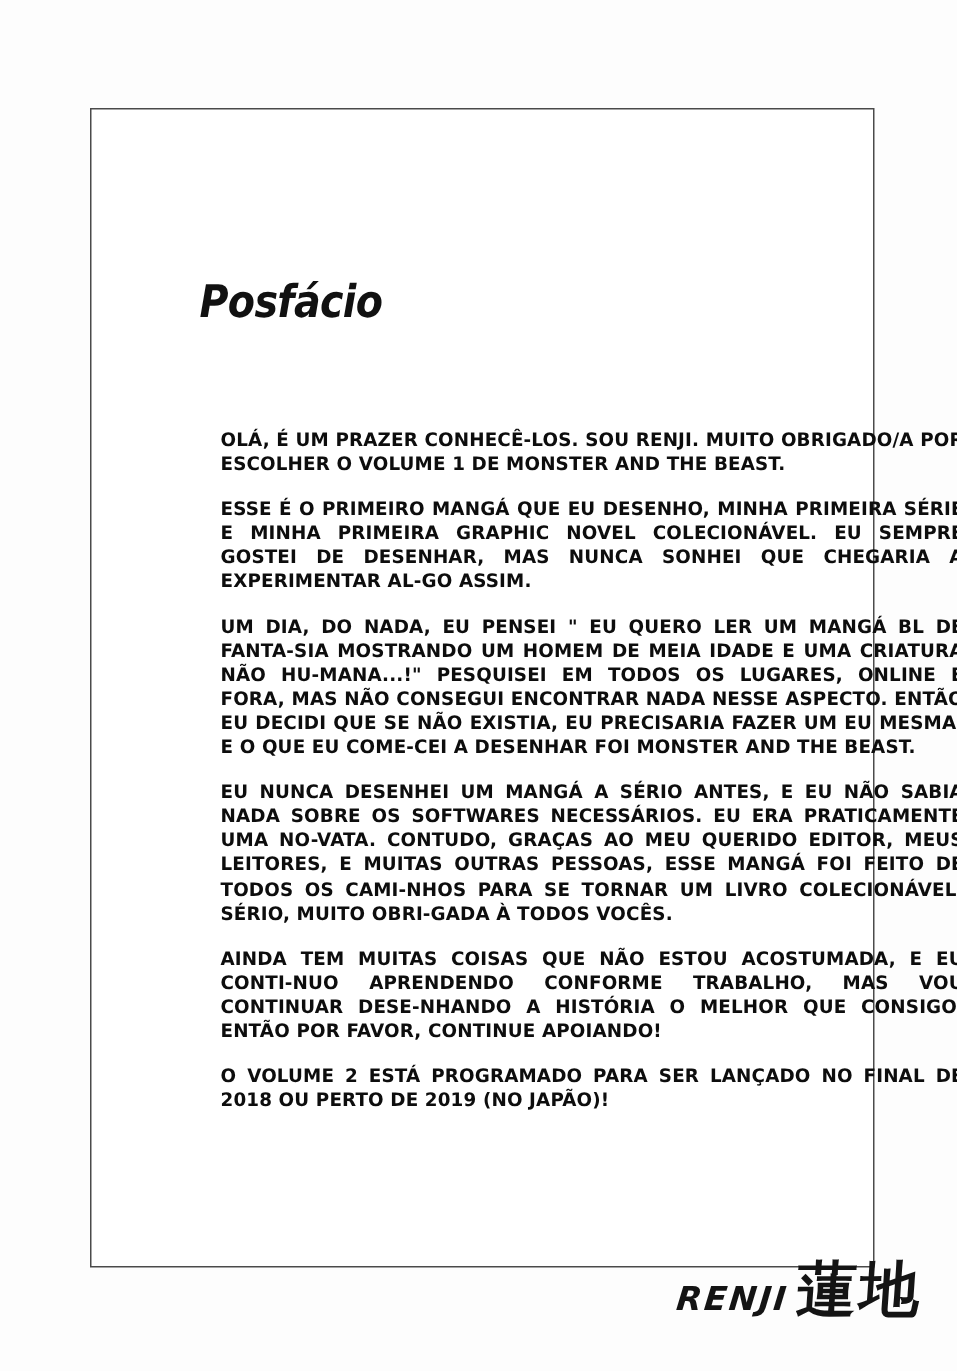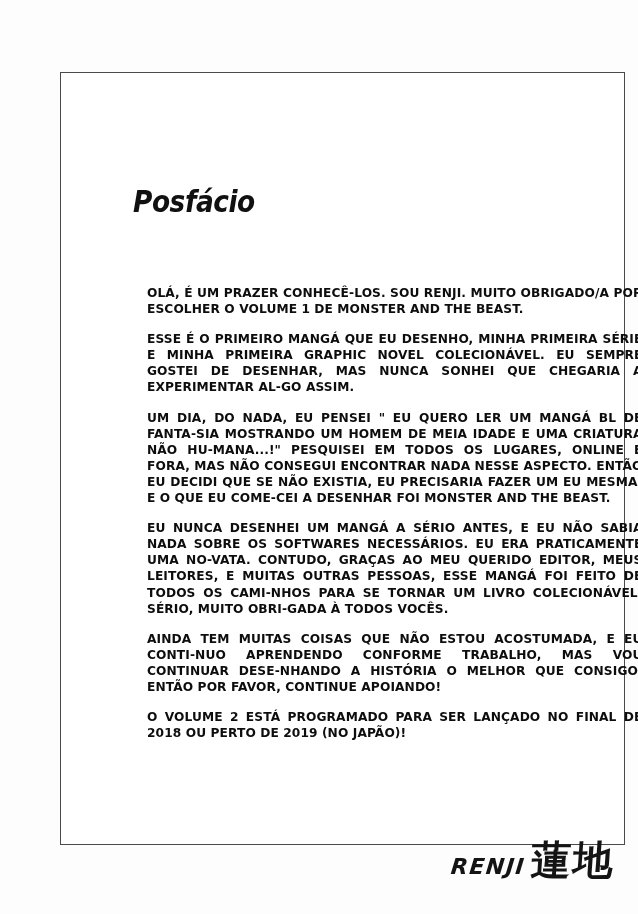--- a/index.html
+++ b/index.html
@@ -19,21 +19,21 @@
     height: 914px;
     background: #fdfdfd;
     overflow: hidden;
   }
 
   
   .panel-frame {
     position: absolute;
     left: 60px;
     top: 72px;
-    width: 565px;
+    width: 523px;
     height: 773px;
     border: 1.5px solid #4a4a4a;
     background: #ffffff;
     box-sizing: border-box;
   }
 
   .panel-inner {
     position: absolute;
     left: 70px;
     top: 100px;

